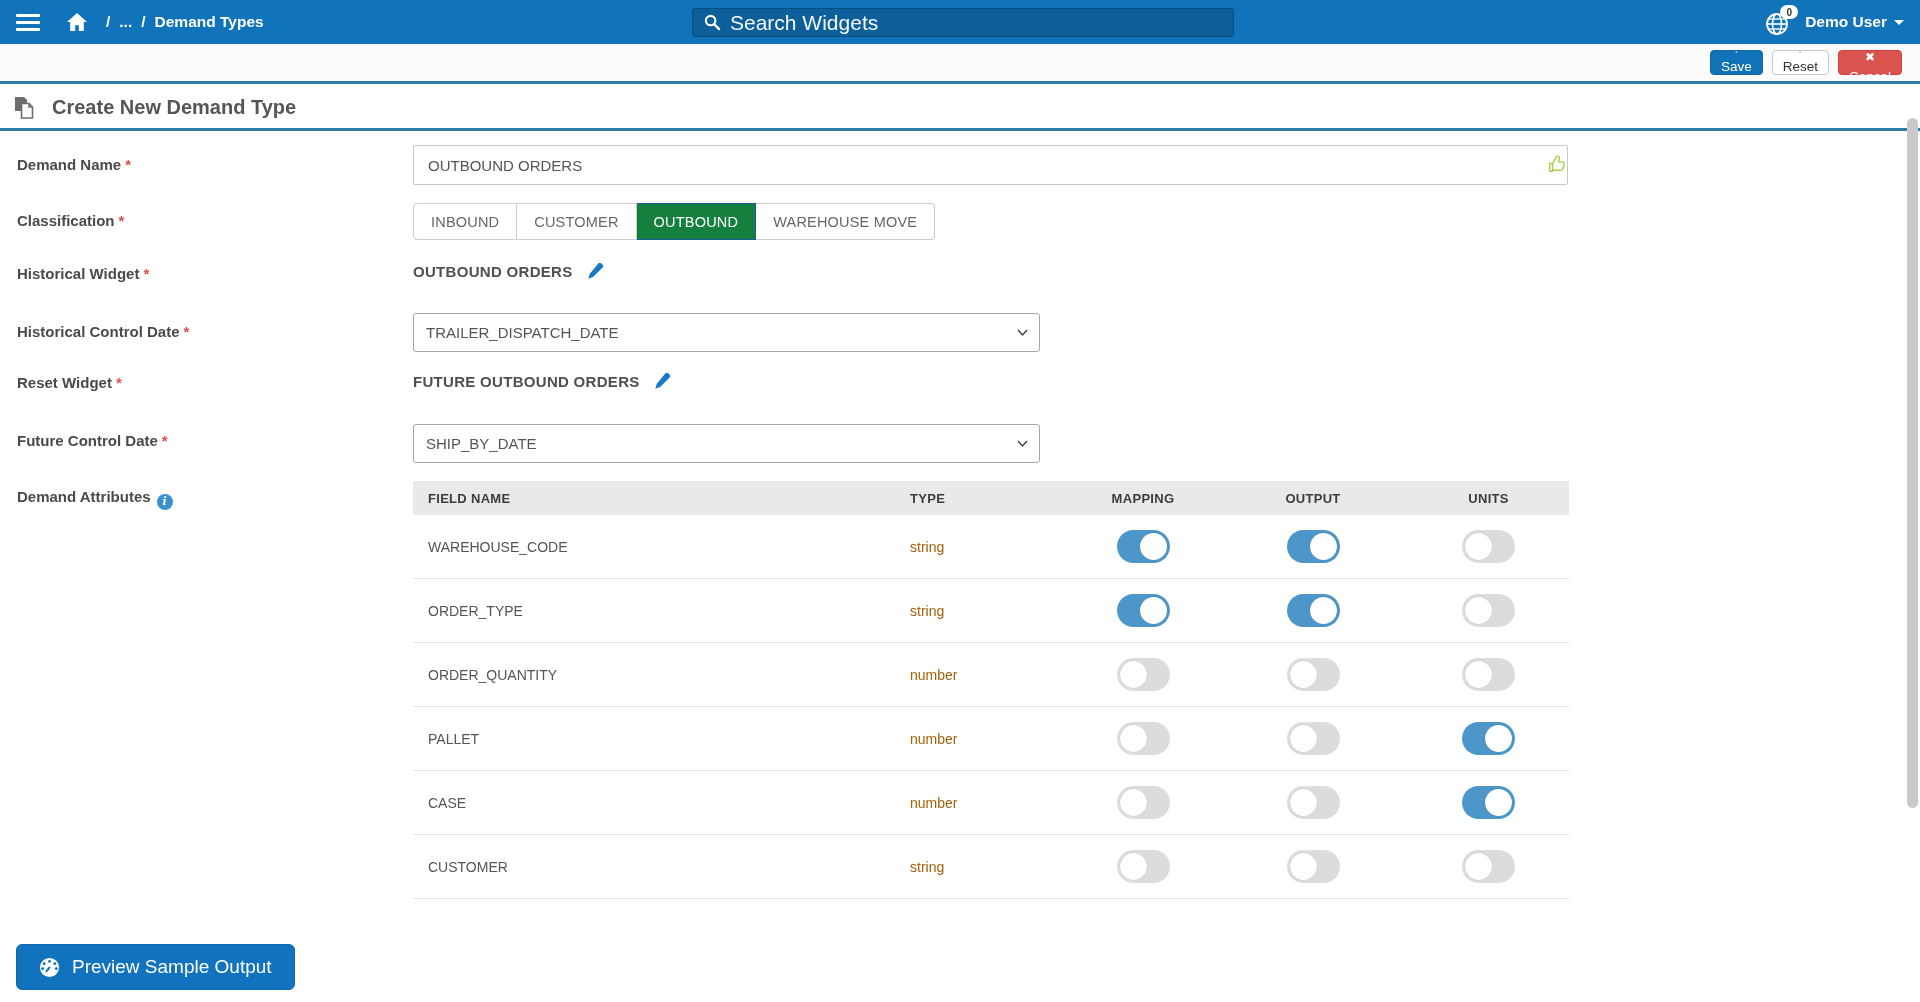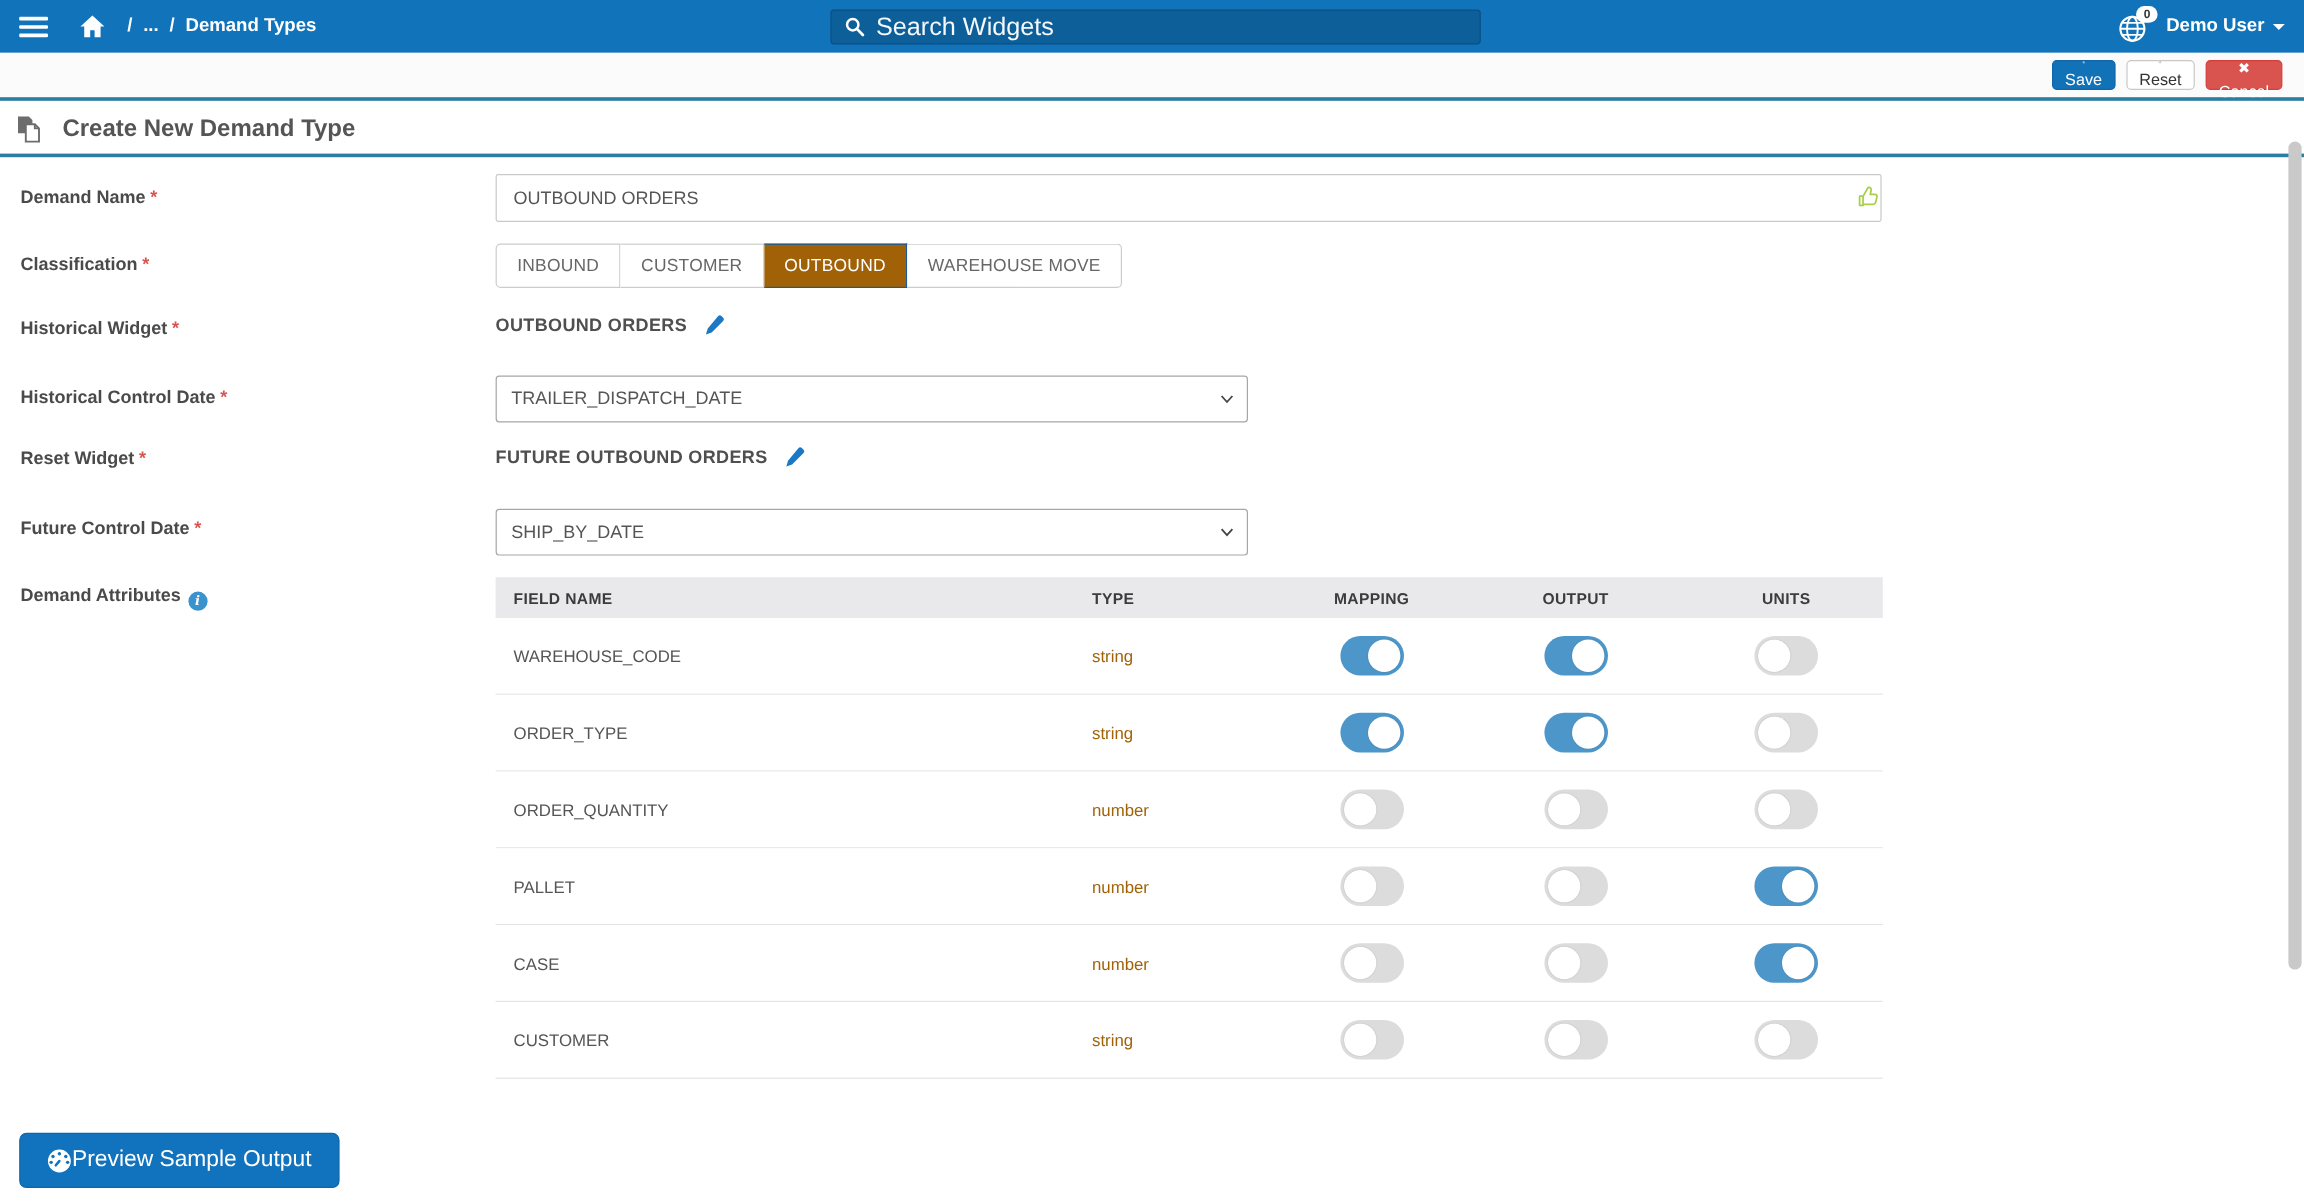--- a/index.html
+++ b/index.html
@@ -38,21 +38,21 @@
   
   .flabel { position:absolute; left:17px; font-size:15px; font-weight:bold; color:#4a4a4a; }
   .req { color:#d9534f; margin-left:4px; }
   .text-input { position:absolute; left:413px; top:145px; width:1155px; height:40px; border:1px solid #c9c9c9; border-radius:2px; padding:0 44px 0 14px; font-size:15px; color:#555; font-family:inherit; outline:none; }
   .thumb-icon { position:absolute; left:1548px; top:154px; }
 
   .btn-group { position:absolute; left:413px; top:203px; display:flex; }
   .class-btn { height:37px; padding:0 17px; font-size:14.5px; color:#666; background:#fff; border:1px solid #ccc; border-left:none; display:flex; align-items:center; cursor:pointer; letter-spacing:.2px; font-family:inherit; }
   .class-btn:first-child { border-left:1px solid #ccc; border-radius:4px 0 0 4px; }
   .class-btn:last-child { border-radius:0 4px 4px 0; }
-  .class-btn[data-selected="true"] { background:#a16207; border-color:#1a5a96; color:#fff; }
+  .class-btn[data-selected="true"] { background:#15803d; border-color:#1a5a96; color:#fff; }
 
   .widget-value { position:absolute; left:413px; display:flex; align-items:center; gap:13px; }
   .widget-text { font-size:15px; font-weight:bold; color:#4f4f4f; letter-spacing:.3px; }
   .pencil-btn { cursor:pointer; display:flex; align-items:center; }
 
   .select-wrap { position:absolute; left:413px; width:627px; height:39px; }
   .select-wrap select { width:100%; height:100%; appearance:none; -webkit-appearance:none; border:1px solid #a6a6a6; border-radius:3px; background:#fff; padding:0 32px 0 12px; font-size:15px; color:#555; font-family:inherit; outline:none; cursor:pointer; }
   .select-chevron { position:absolute; right:12px; top:16px; pointer-events:none; }
 
   .info-icon { display:inline-flex; align-items:center; justify-content:center; width:16px; height:16px; border-radius:50%; background:#3a93cc; color:#fff; font-size:11px; font-weight:bold; font-family:"DejaVu Serif", serif; font-style:italic; margin-left:6px; vertical-align:-3px; cursor:pointer; }
@@ -68,21 +68,21 @@
   .c-units { width:161px; text-align:center; }
   .t-row .c-name { color:#555; }
   .t-row .c-type { color:#a16207; }
 
   .toggle { width:53px; height:33px; border-radius:17px; background:#dcdcdc; position:relative; display:inline-block; vertical-align:middle; cursor:pointer; }
   .toggle[data-state="on"] { background:#4d96c9; }
   .knob { position:absolute; top:3px; left:3px; width:27px; height:27px; border-radius:50%; background:#fff; box-shadow:0 0 1px rgba(0,0,0,.25); }
   .toggle[data-state="on"] .knob { left:auto; right:3px; }
 
   
-  .preview-btn { position:absolute; left:16px; top:944px; height:46px; background:#1173bd; color:#fff; border:1px solid #0f67ab; border-radius:6px; display:flex; align-items:center; padding:0 22px; font-size:19px; font-family:inherit; cursor:pointer; }
+  .preview-btn { position:absolute; left:16px; top:944px; height:46px; background:#1173bd; color:#fff; border:1px solid #0f67ab; border-radius:6px; display:flex; align-items:center; gap:12px; padding:0 22px; font-size:19px; font-family:inherit; cursor:pointer; }
 
   .scroll-thumb { position:absolute; right:2px; top:118px; width:11px; height:690px; background:#c9c9c9; border-radius:6px; cursor:grab; }
 </style>
 </head>
 <body>
 
 <div id="app">
 
   <div class="navbar">
     <div class="hamburger">

